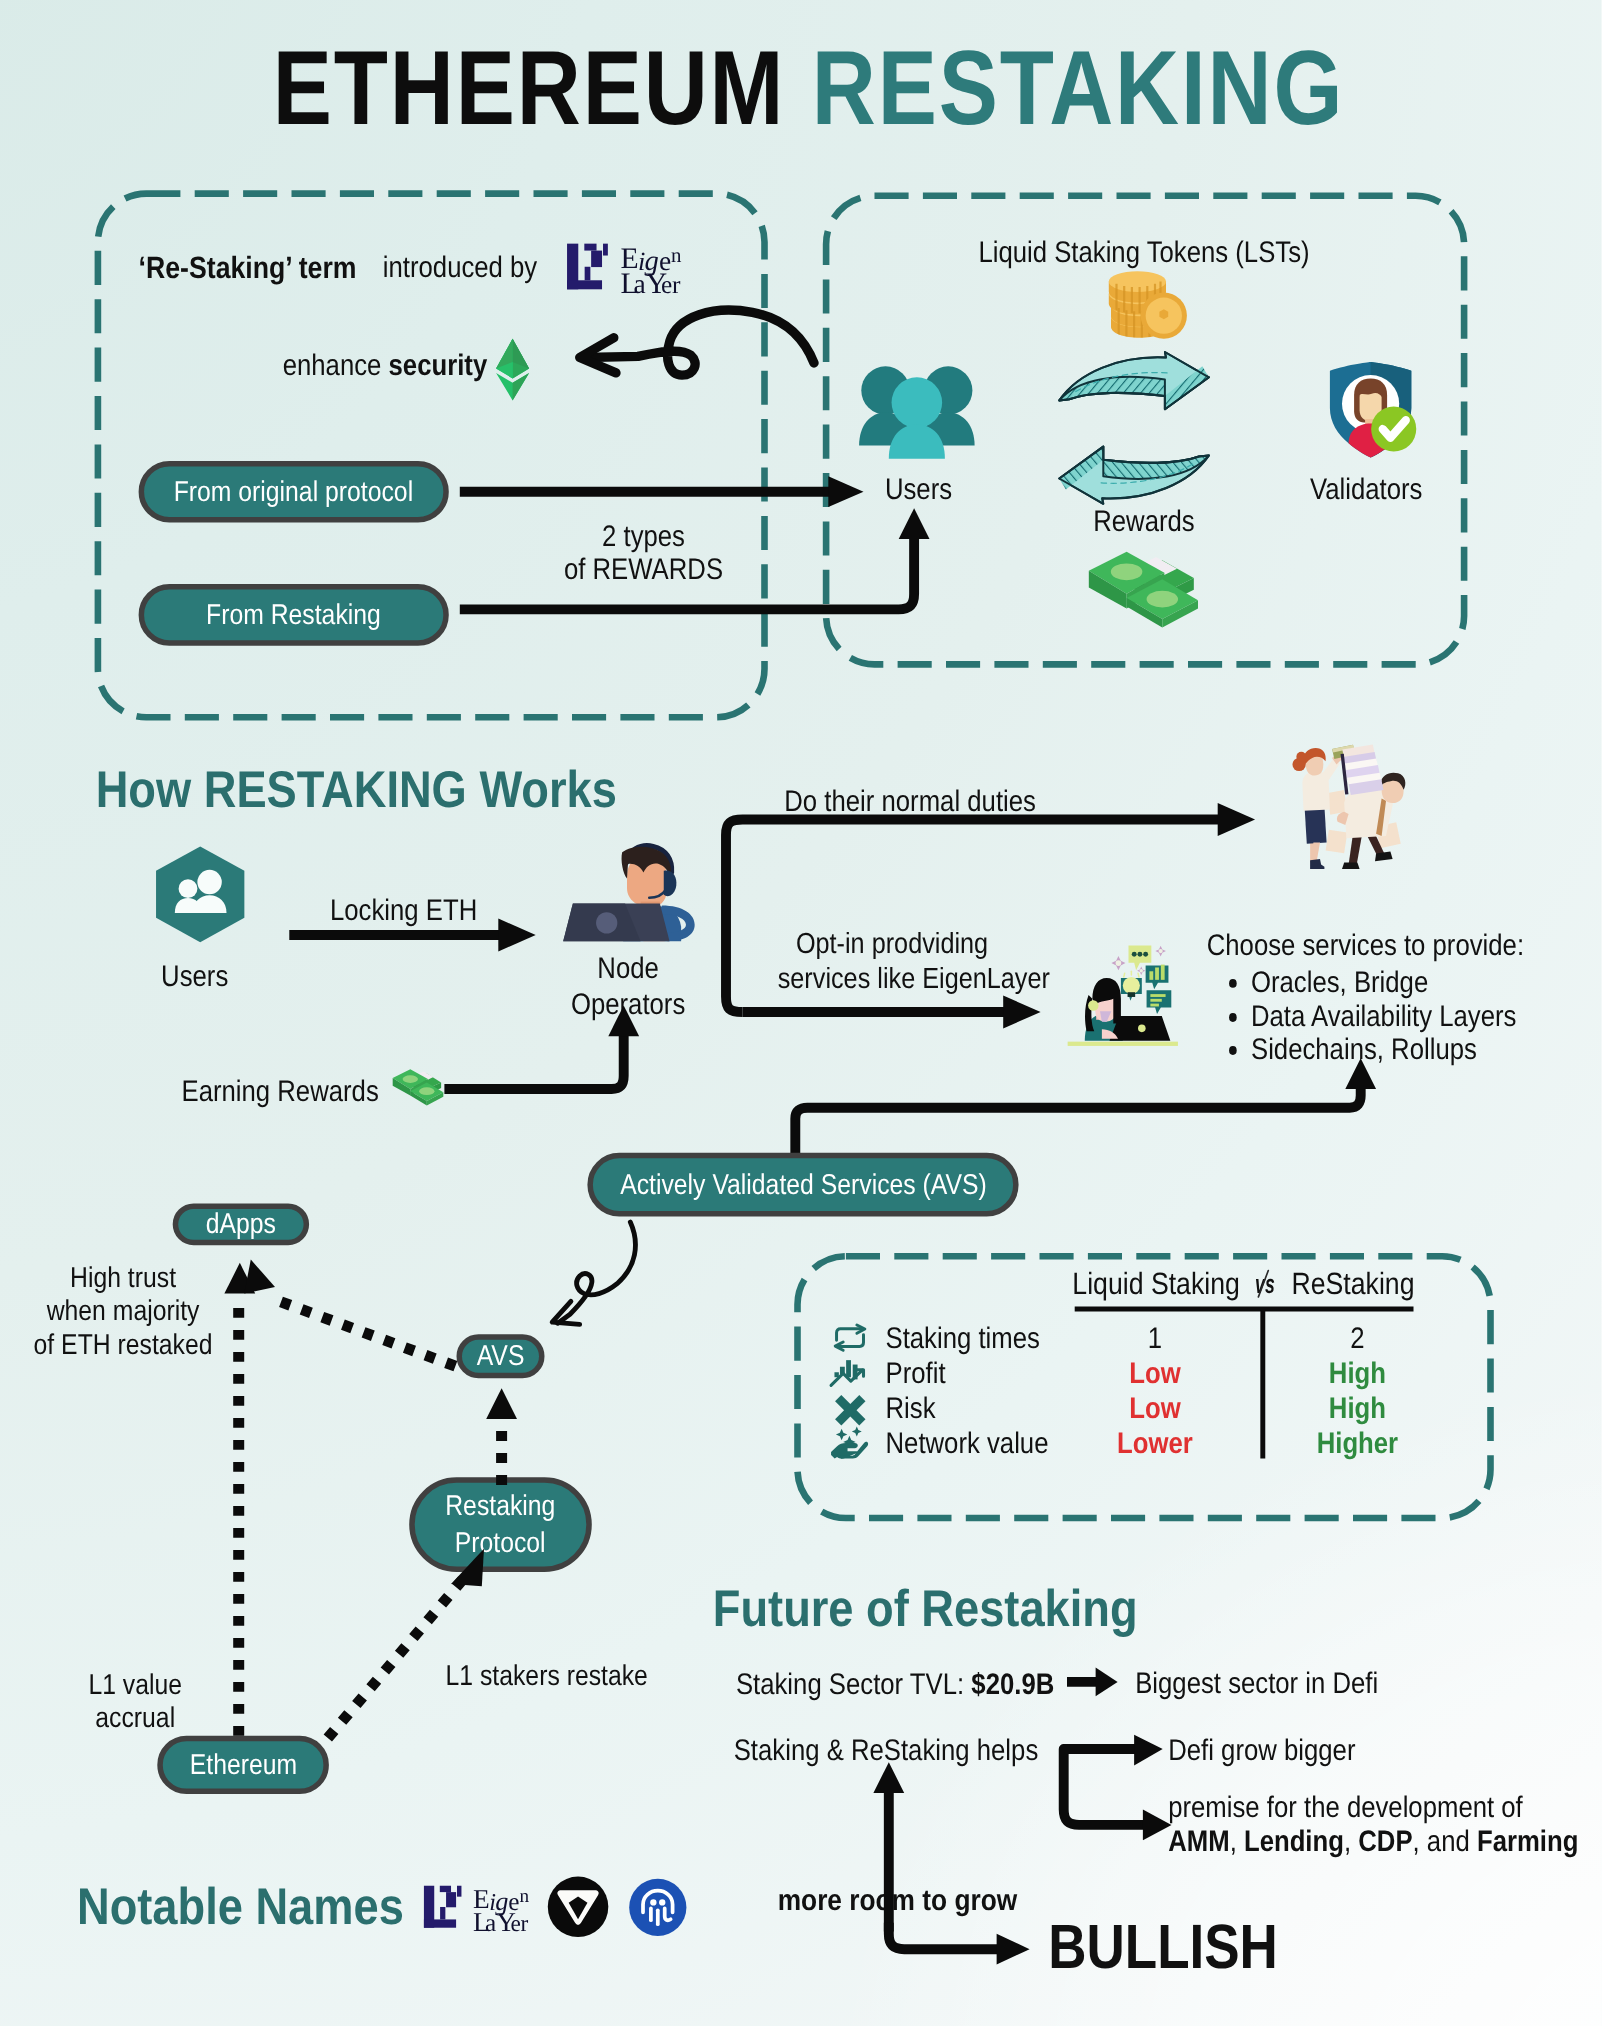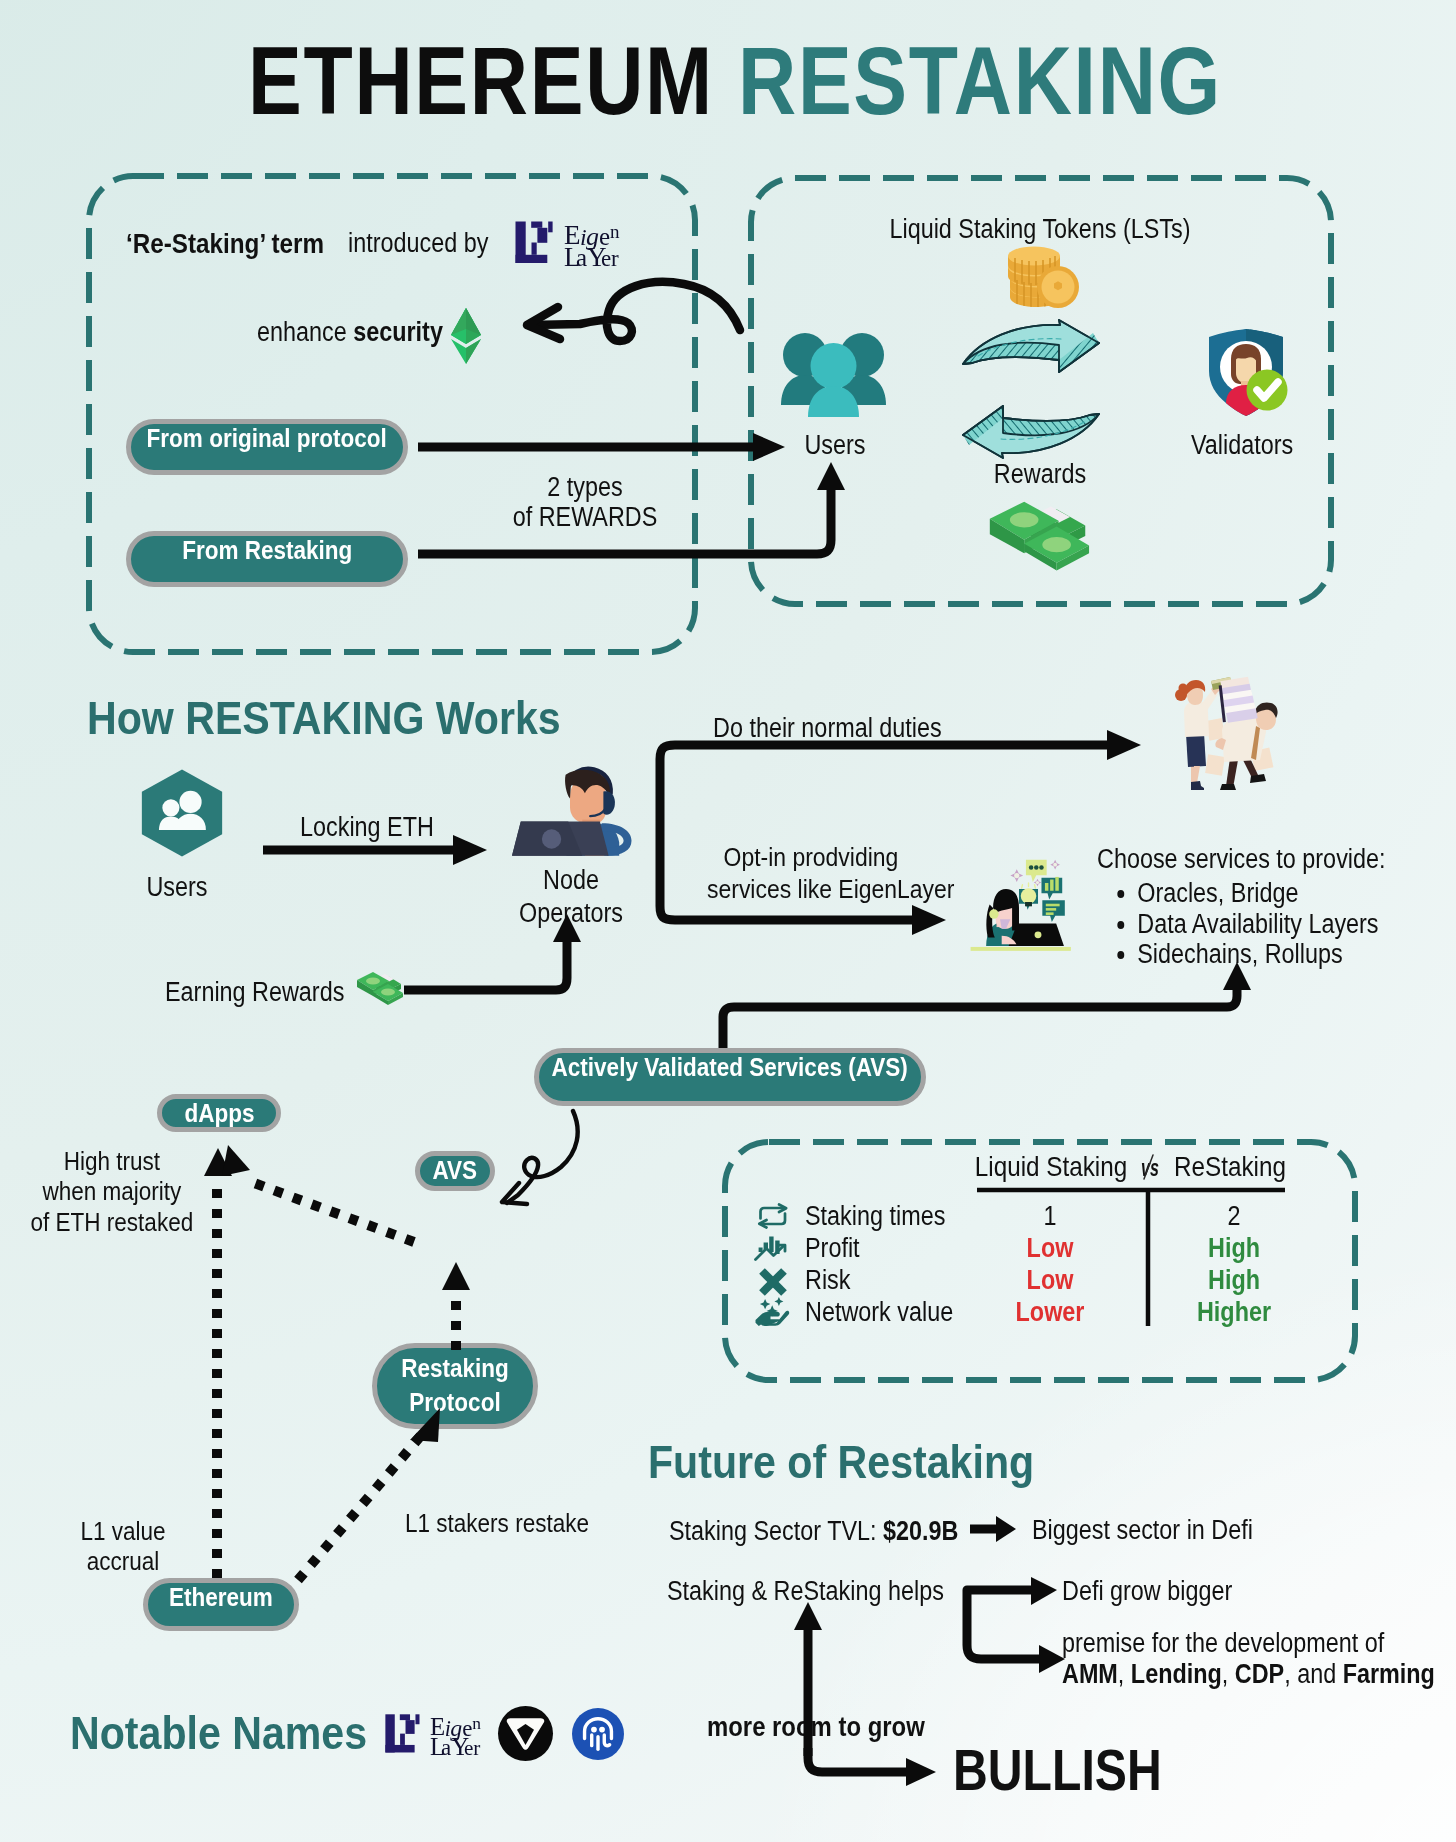--- a/index.html
+++ b/index.html
@@ -3,23 +3,23 @@
 <meta charset="utf-8">
 <style>
   html,body{margin:0;padding:0;}
   body{
     width:1456px;height:1842px;overflow:hidden;position:relative;
     font-family:"Liberation Sans", sans-serif;
     background:radial-gradient(ellipse 1100px 900px at 108% 104%, rgba(255,255,255,0.95) 0%, rgba(255,255,255,0.5) 45%, rgba(255,255,255,0) 75%),radial-gradient(ellipse 2700px 3000px at -8% -10%, #d8eae7 0%, #dfeeec 25%, #e4f0ee 45%, #eaf4f3 62%, #f2f7f7 80%, #fdfdfd 100%);
   }
   .abs{position:absolute;}
   .pill{
-    position:absolute;background:#2b7a78;border:5px solid #a3a3a3;border-radius:999px;
-    color:#ffffff;display:flex;justify-content:center;
-    box-sizing:border-box;text-align:center;line-height:1.15;white-space:nowrap;font-weight:bold;
+    position:absolute;background:#2b7a78;border:5px solid #404040;border-radius:999px;
+    color:#ffffff;display:flex;align-items:center;justify-content:center;
+    box-sizing:border-box;text-align:center;line-height:1.15;white-space:nowrap;
   }
   .pill > span, .pill{letter-spacing:0;}
   .pilltxt{display:inline-block;transform:scaleX(0.866);}
   .dashbox{position:absolute;}
   svg{overflow:visible;}
   .t{position:absolute;color:#111;white-space:nowrap;transform-origin:0 0;}
   .tc{position:absolute;color:#111;white-space:nowrap;transform-origin:50% 0;}
   .sx{transform:scaleX(0.866);}
 </style>
 </head>
@@ -499,21 +499,21 @@
 <div class="abs" style="left:496px;top:1105px;width:90px;height:105px;">
   <svg width="90" height="105" viewBox="0 0 90 105" xmlns="http://www.w3.org/2000/svg">
     <path d="M77 6 C86 26 82 47 65 62 C54 71 42 74 35 71 C28 68 26 60 31 55 C36 50 43 54 42 61 C41 70 30 82 22 90 L11 98" fill="none" stroke="#0b0b0b" stroke-width="4.4" stroke-linecap="round"></path>
     <path d="M23 78 L6 97 L31 99" fill="none" stroke="#0b0b0b" stroke-width="4.4" stroke-linecap="round" stroke-linejoin="round"></path>
   </svg>
 </div>
 
 <div class="pill" style="left:157px;top:1094px;width:124px;height:38px;font-size:26px;">
     <span class="pilltxt">dApps</span>
   </div>
-<div class="pill" style="left:415px;top:1151px;width:80px;height:40px;font-size:26px;">
+<div class="pill" style="left:415px;top:1213px;width:80px;height:40px;font-size:26px;">
     <span class="pilltxt">AVS</span>
   </div>
 <div class="pill" style="left:372px;top:1343px;width:166px;height:86px;font-size:26px;flex-direction:column;line-height:1.3;">
   <span class="pilltxt">Restaking</span>
   <span class="pilltxt">Protocol</span>
 </div>
 <div class="pill" style="left:143px;top:1578px;width:156px;height:53px;font-size:26px;">
     <span class="pilltxt">Ethereum</span>
   </div>
 

